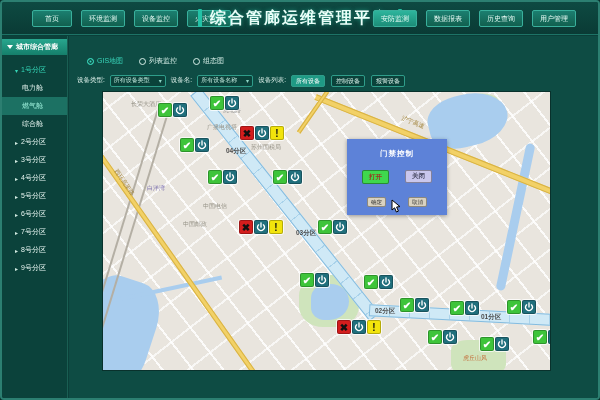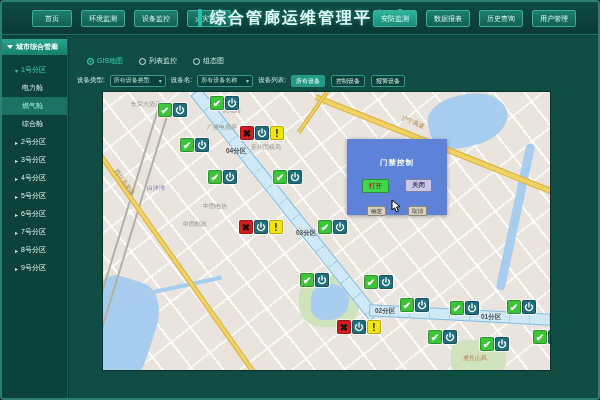--- a/index.html
+++ b/index.html
@@ -78,21 +78,21 @@
   .sq { width:14px; height:14px; border-radius:2px; display:flex; align-items:center; justify-content:center;
     font-size:10px; font-weight:bold; box-shadow:0 0 0 1px rgba(255,255,255,.75), inset 0 0 0 1px rgba(0,0,0,.25); }
   .sq.ok  { background:#3ec43a; color:#fff; }
   .sq.pw  { background:#206f7c; }
   .sq.fx  { background:#d31d1d; color:#111; }
   .sq.wn  { background:#f2e40c; color:#111; }
 
   
   .popup { position:absolute; left:244px; top:47px; width:100px; height:76px; z-index:9;
     background:#5d82d8; box-shadow:0 1px 4px rgba(0,0,0,.35); }
-  .popup-title { text-align:center; margin-top:19px; font-size:7.5px; font-weight:bold; color:#fff; letter-spacing:1px; }
+  .popup-title { text-align:center; margin-top:10px; font-size:7.5px; font-weight:bold; color:#fff; letter-spacing:1px; }
   .popup-row { display:flex; justify-content:space-between; padding:0 15px; margin-top:11px; }
   .popup-row2 { display:flex; justify-content:space-between; padding:0 20px; margin-top:13px; }
   .popup button { border:1px solid rgba(0,0,0,.35); border-radius:2px; cursor:pointer;
     font-family:"Liberation Sans",sans-serif; }
   .btn-open { width:27px; height:14px; background:#3fd84d; color:#9e3320; font-size:6.5px; font-weight:bold; }
   .btn-close { width:27px; height:13px; background:#c9c7ed; color:#44455e; font-size:6.5px; font-weight:bold; }
   .btn-ok, .btn-cancel { width:19px; height:10px; background:#d9d2c1; color:#333; font-size:5.5px; line-height:8px; }
   .cursor { position:absolute; left:288px; top:107px; z-index:10; }
 </style>
 </head>

